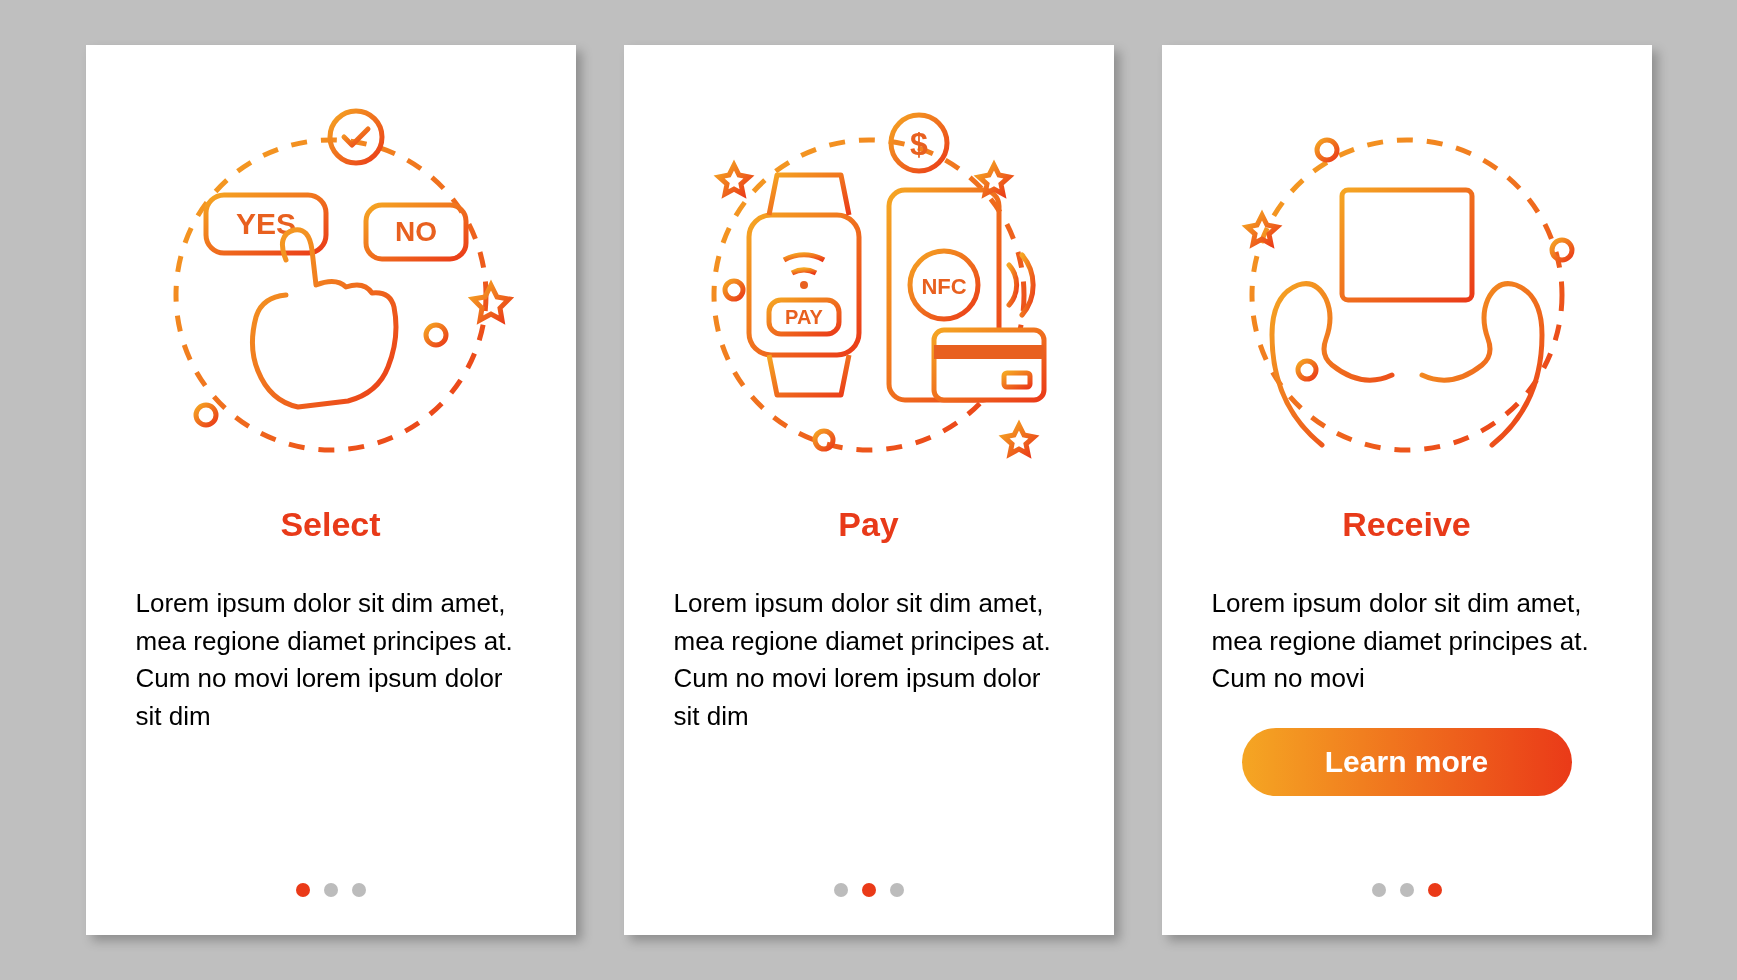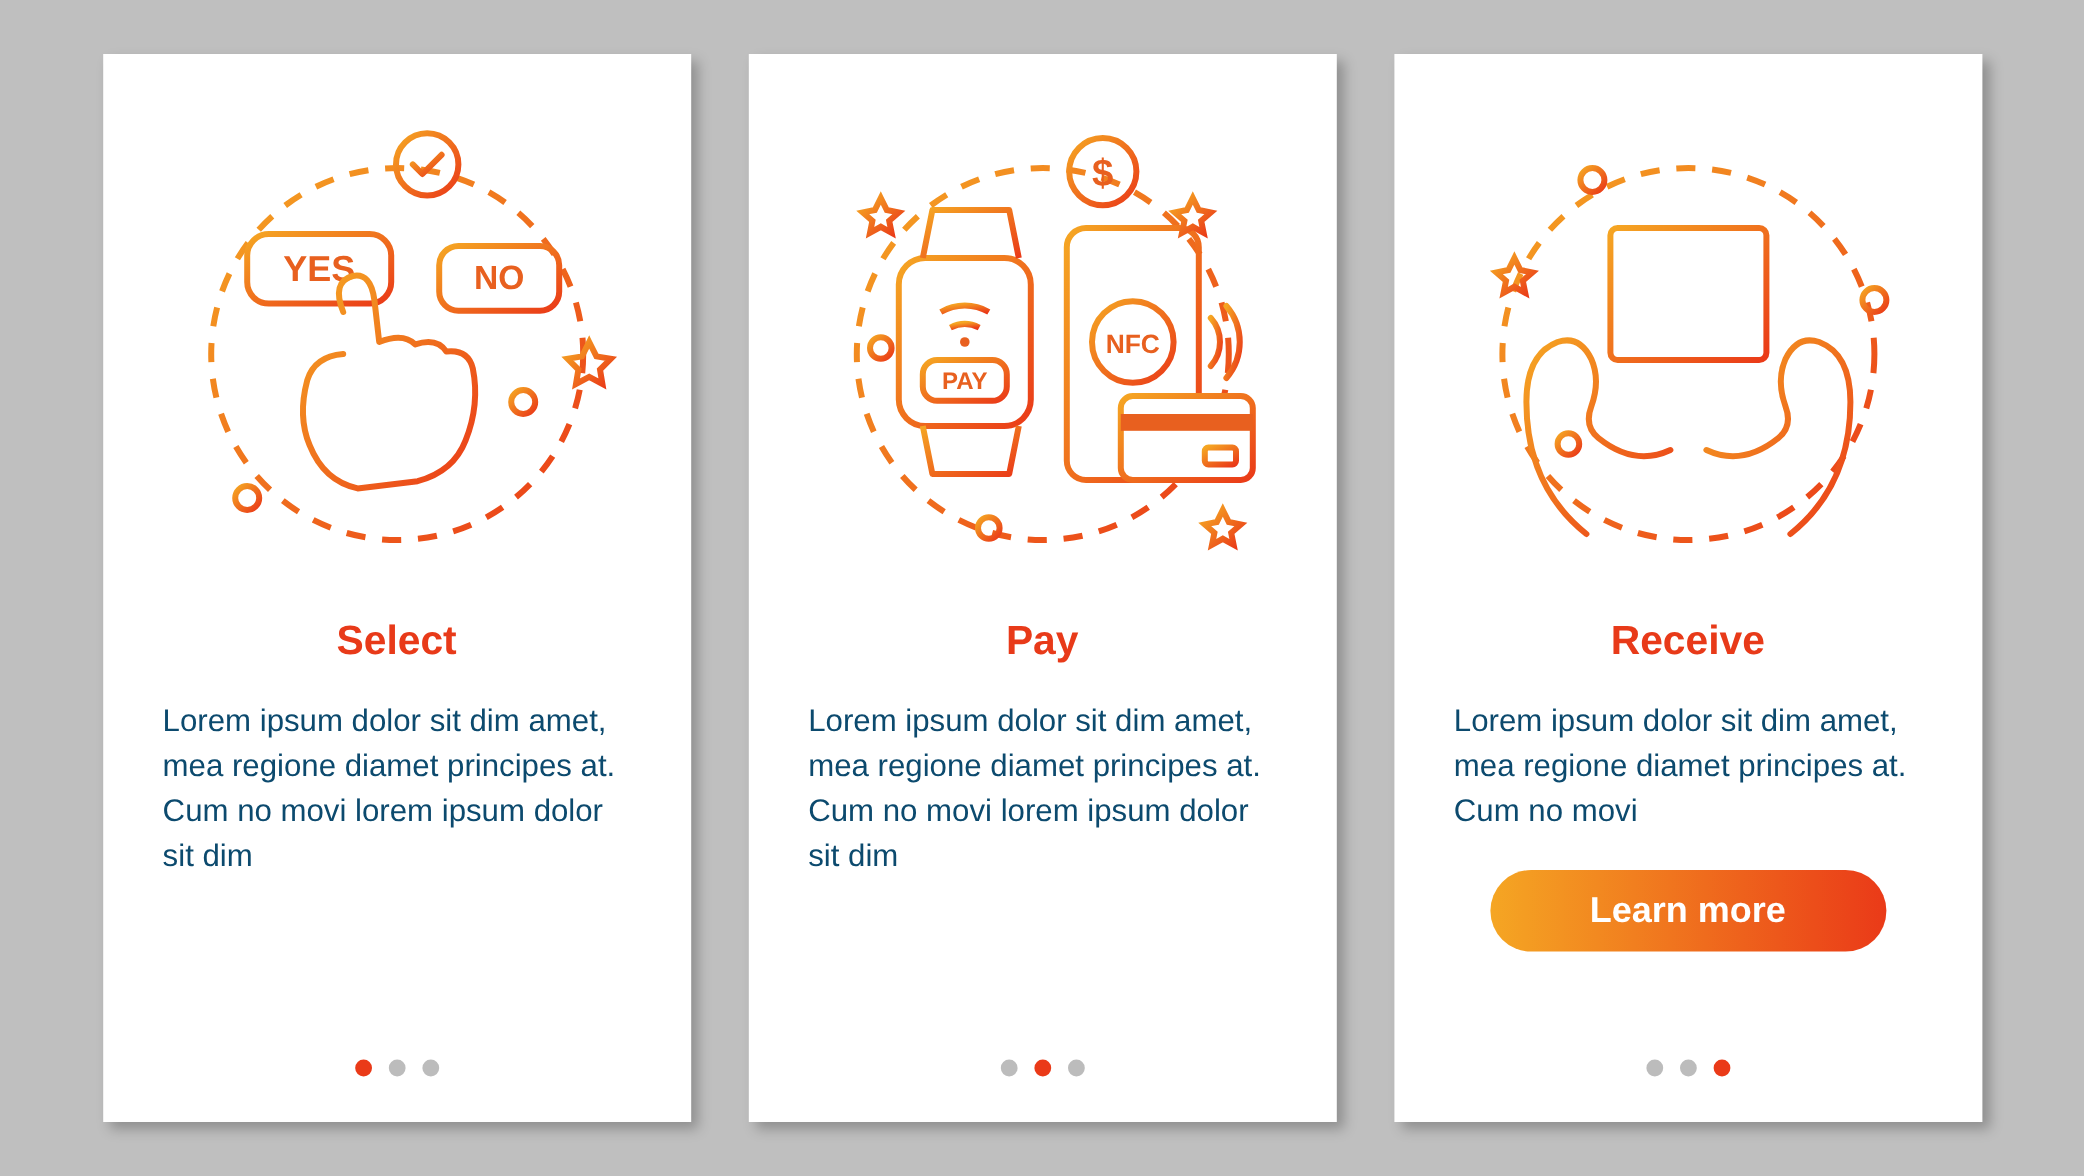--- a/index.html
+++ b/index.html
@@ -29,30 +29,31 @@
     height: 390px;
     display: flex;
     align-items: center;
     justify-content: center;
     margin-top: 10px;
   }
   .title {
     font-size: 34px;
     font-weight: bold;
     color: #e83a19;
-    margin-top: 30px;
+    margin-top: 20px;
     margin-bottom: 28px;
     text-align: center;
   }
   .desc {
     font-size: 26px;
     line-height: 1.45;
-    color: #0c4a6e;
+    color: #000000;
     text-align: left;
     width: 100%;
+    margin-top: 13px;
   }
   .btn {
     margin-top: 30px;
     width: 330px;
     height: 68px;
     border-radius: 40px;
     background: linear-gradient(90deg, #f5a623 0%, #ea3a18 100%);
     color: #fff;
     font-size: 30px;
     font-weight: 700;

